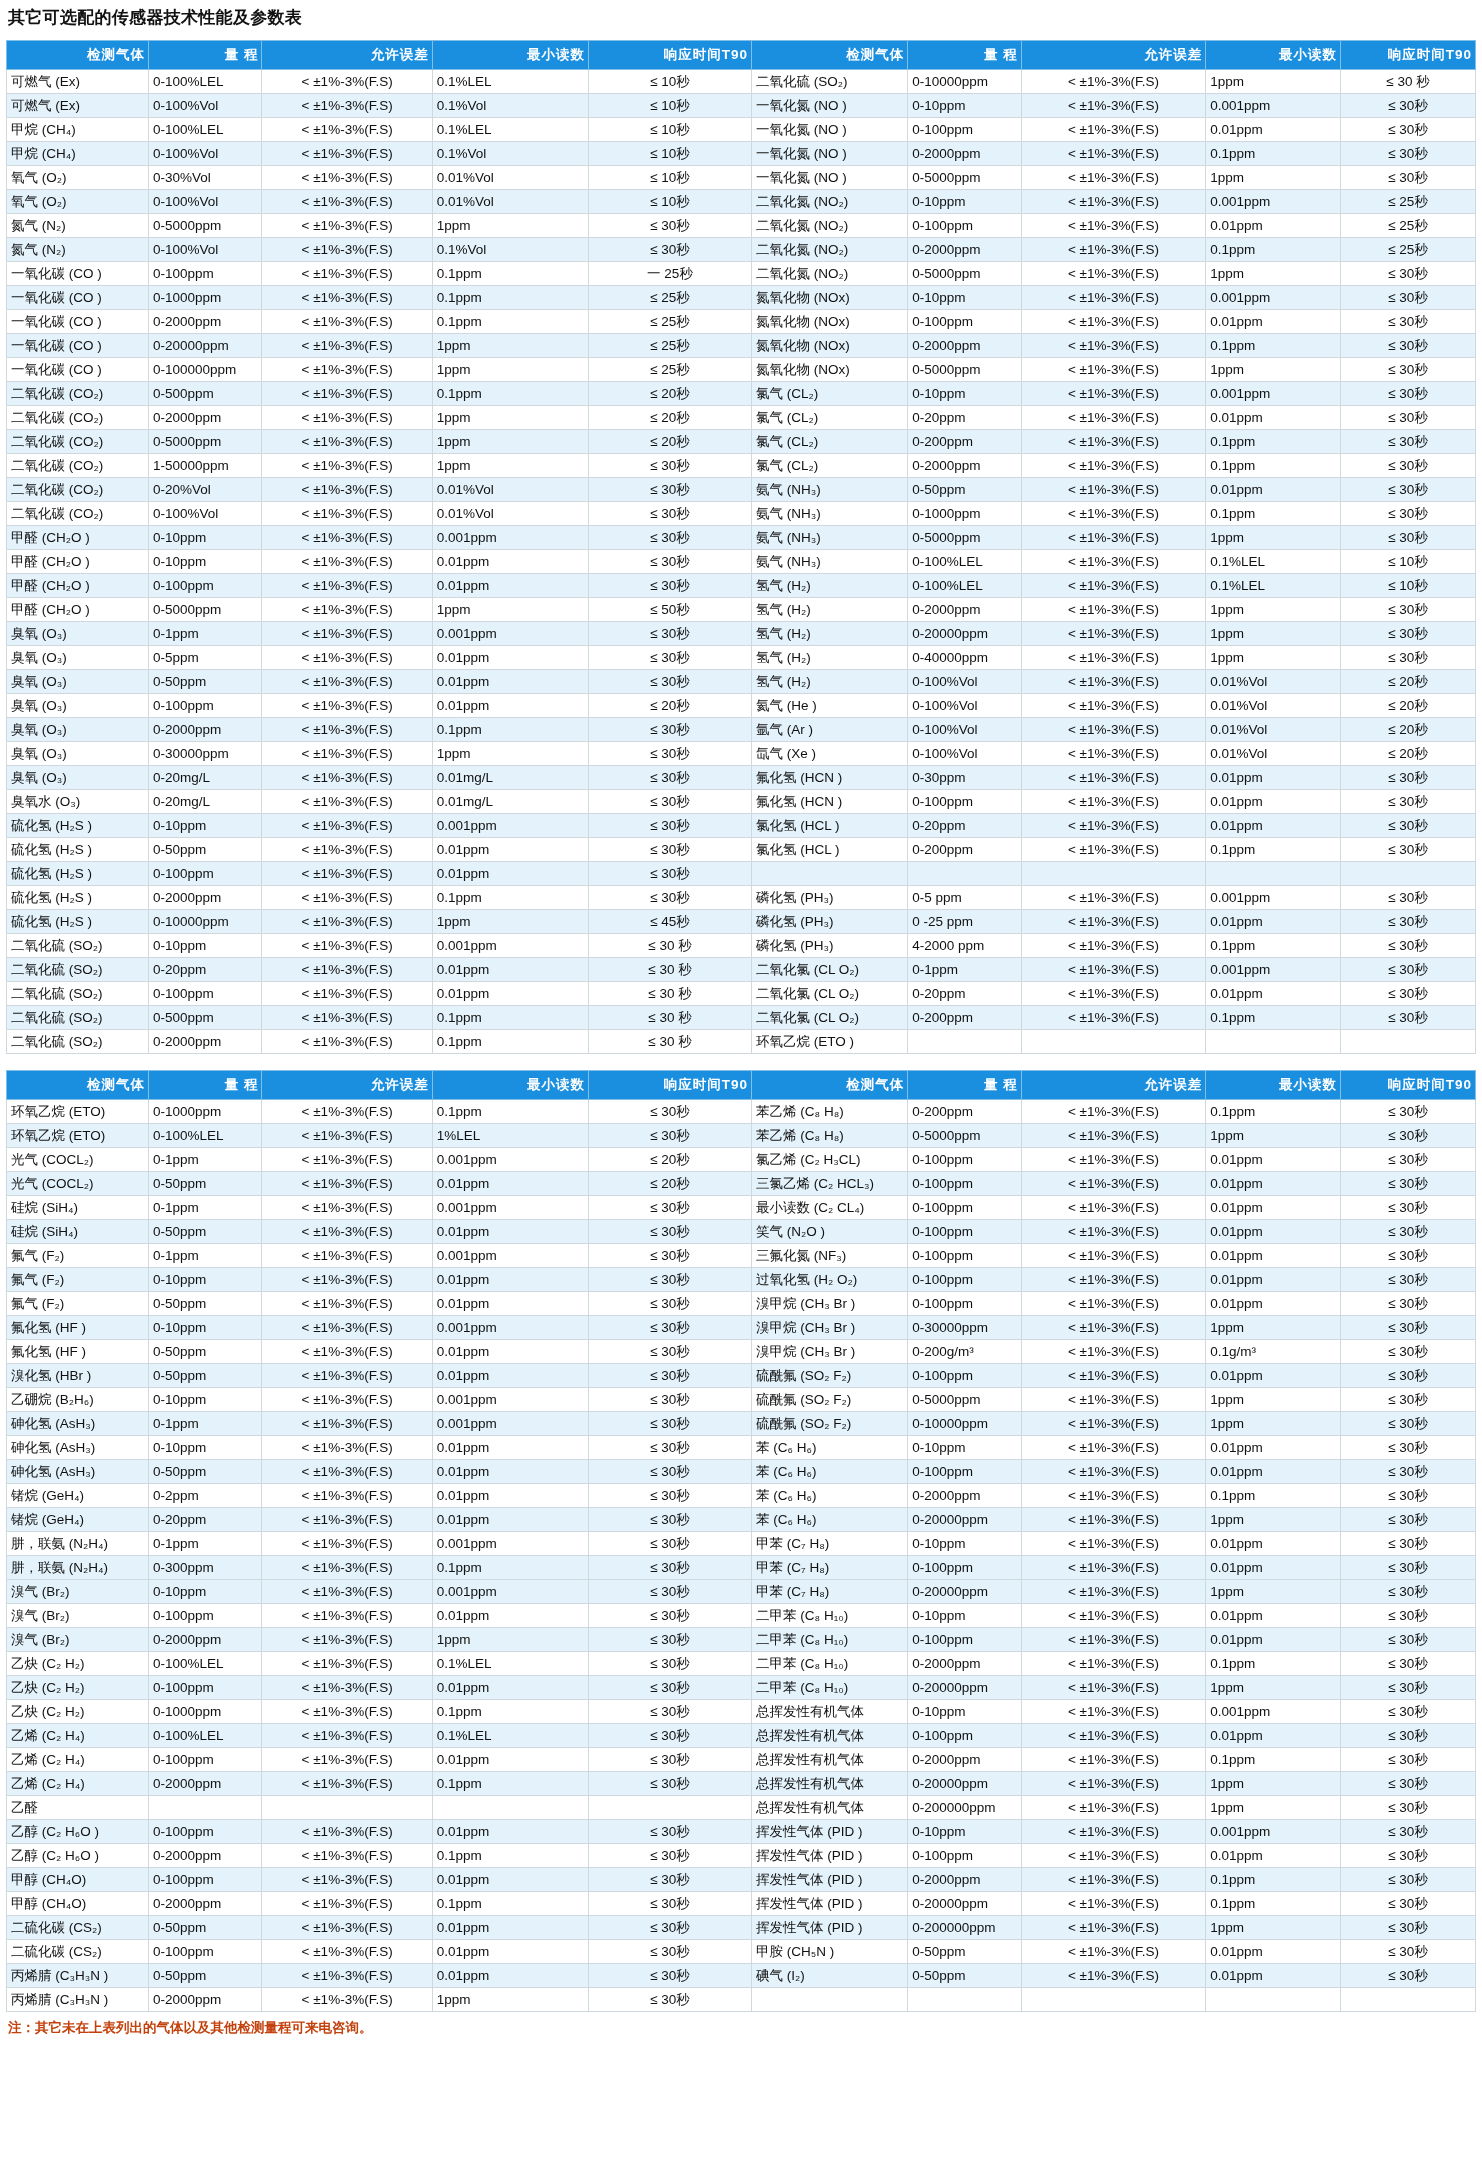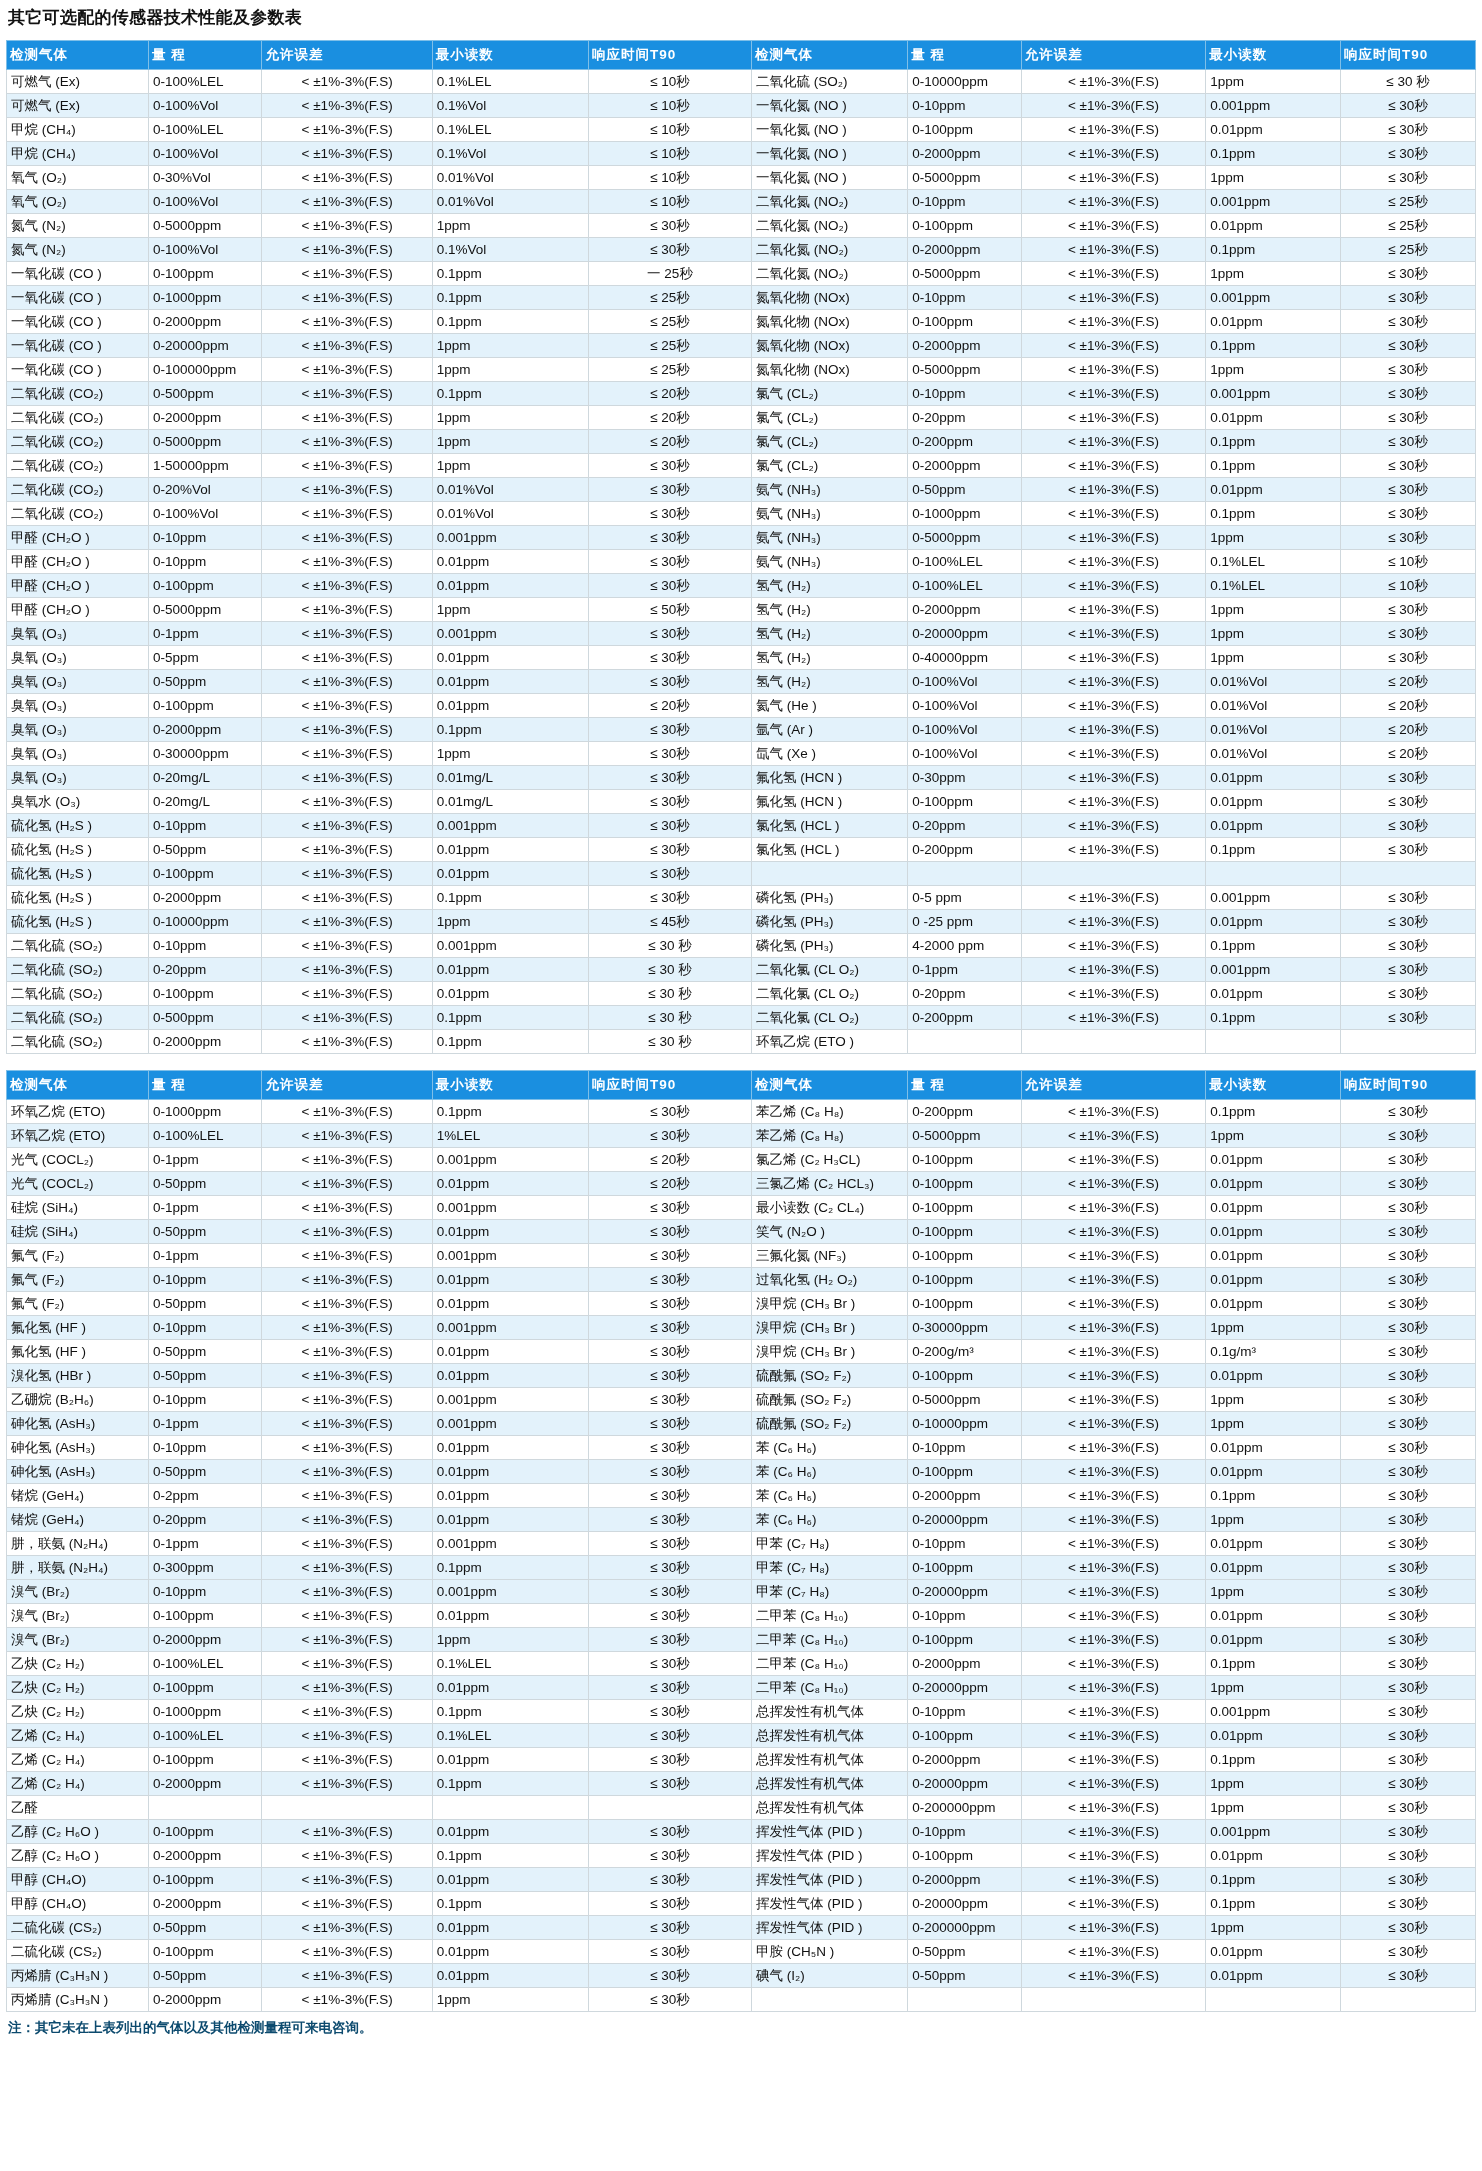--- a/index.html
+++ b/index.html
@@ -19,21 +19,21 @@
   table.grid{
     border-collapse:collapse;
     width:1470px;
     table-layout:fixed;
     font-size:13.5px;
   }
   table.grid th{
     background:#1a8fe0;
     color:#ffffff;
     font-weight:bold;
-    text-align:left;
+    text-align:right;
     border:1px solid #7fbfe8;
     height:24px;
     padding:2px 3px;
     letter-spacing:1px;
     font-size:13.5px;
   }
   table.grid td{
     border:1px solid #cfd8dd;
     height:21px;
     padding:1px 4px;
@@ -42,21 +42,21 @@
     text-overflow:clip;
     font-size:13.5px;
     line-height:19px;
   }
   tr.alt td{background:#e3f2fb;}
   tr.wht td{background:#ffffff;}
   td.c{text-align:center;}
   td.l{text-align:left;}
   .gap{height:16px;}
   .footnote{
-    color:#0c4a6e;
+    color:#c2410c;
     font-size:13.5px;
     padding:7px 2px 0 2px;
     font-weight:bold;
   }
   
   col.c0{width:100px}
   col.c1{width:80px}
   col.c2{width:120px}
   col.c3{width:110px}
   col.c4{width:115px}

